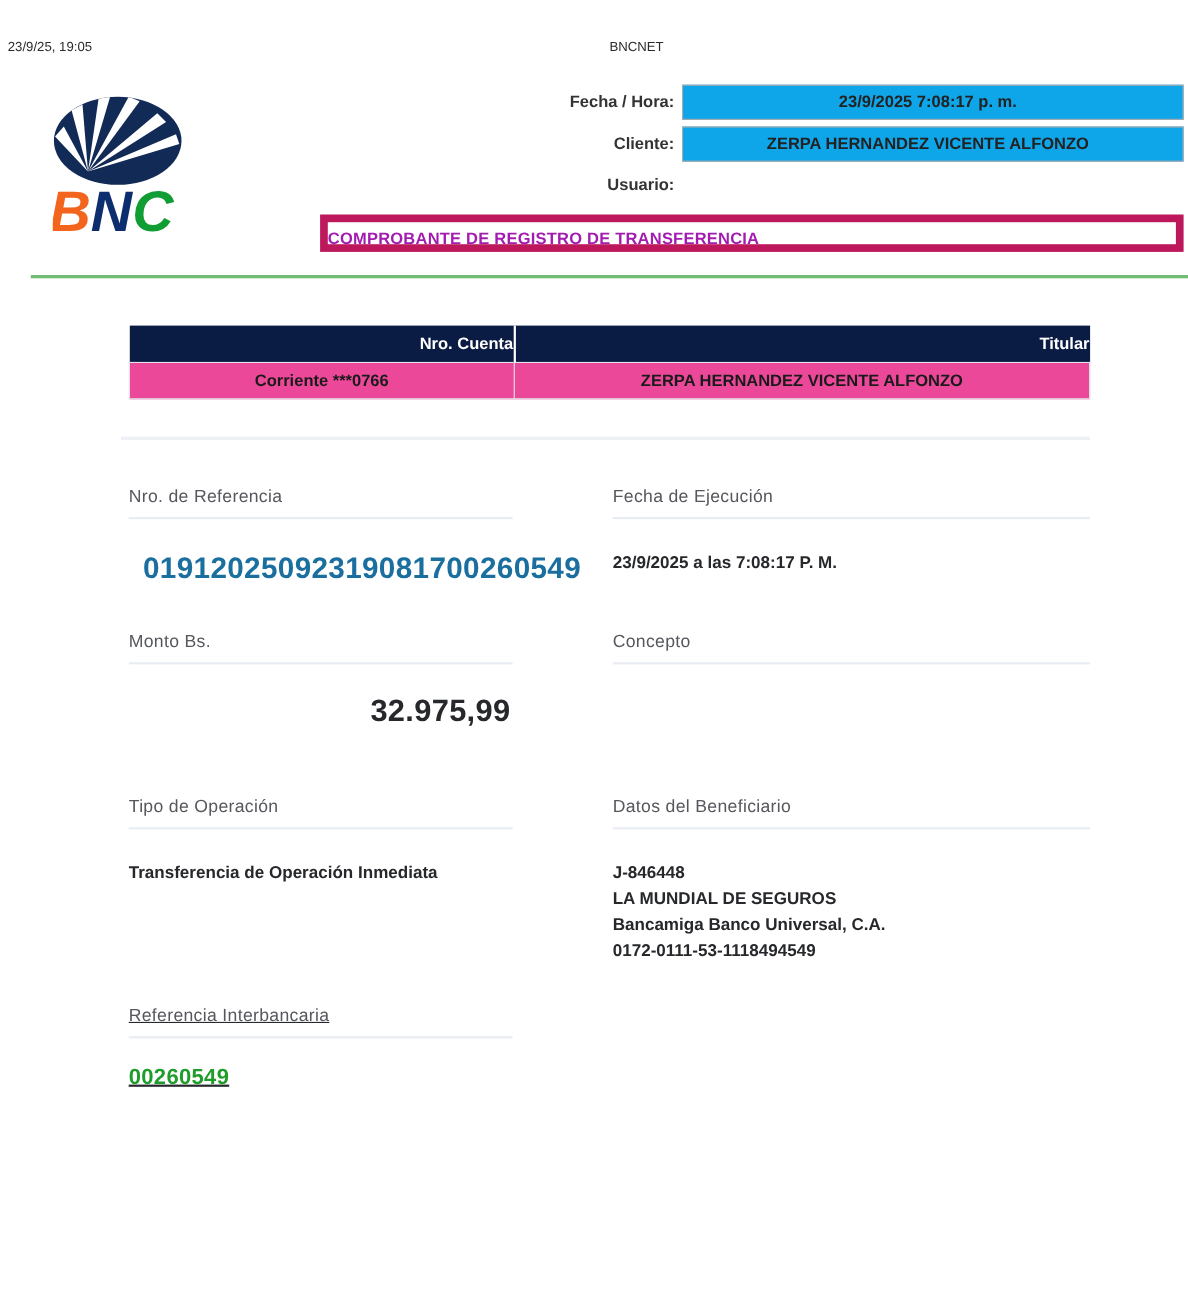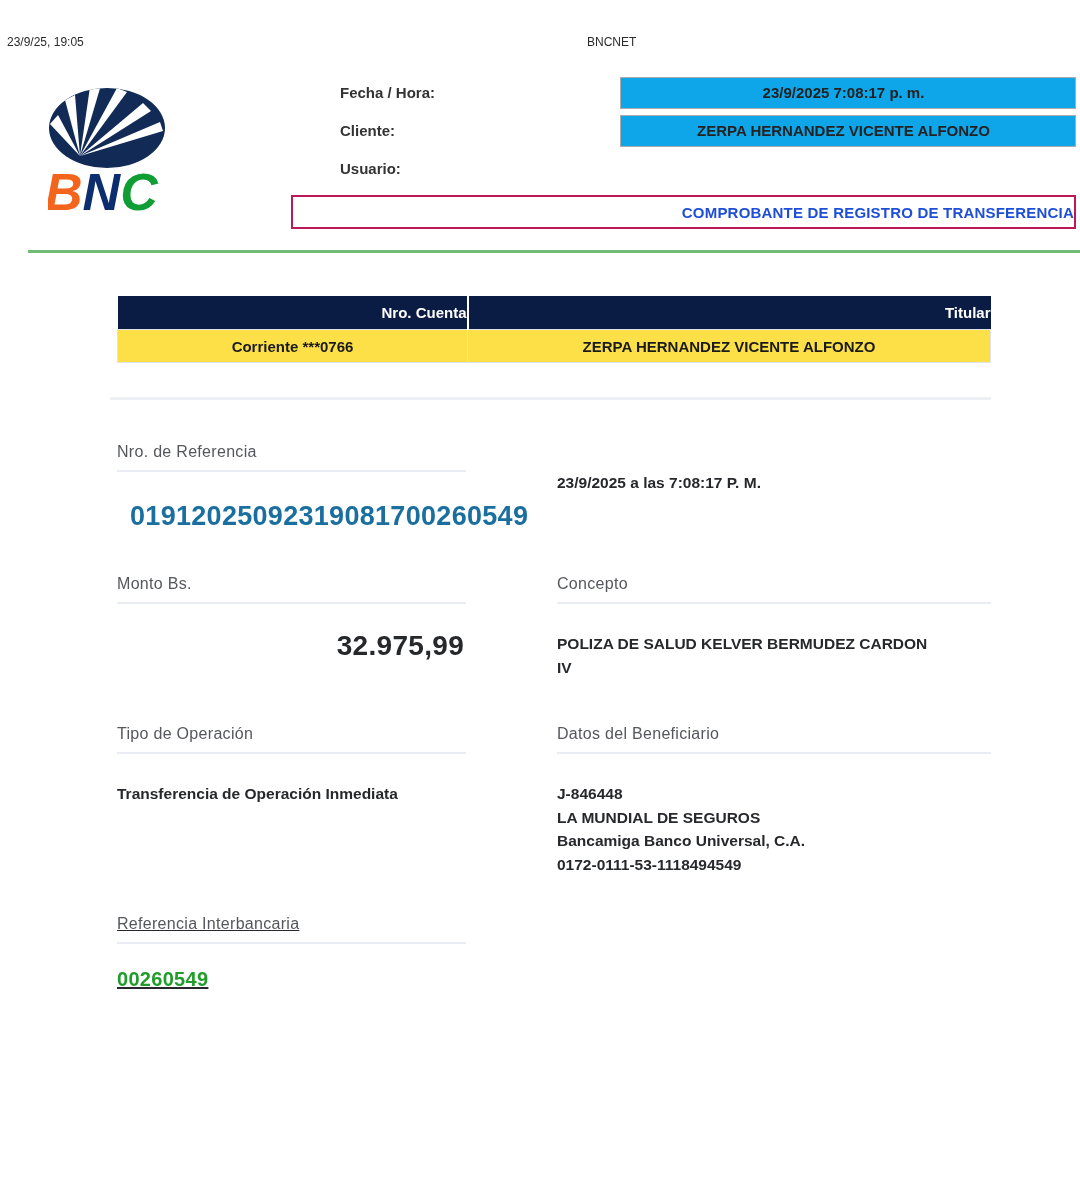--- a/index.html
+++ b/index.html
@@ -2,48 +2,48 @@
 <html style="--accent_blue: #1a6f9f; --accent_green: #1f9c29; --table_header_bg: #0b1c44; --divider_green: #72bd75; --logo_oval_navy: #122a56; --logo_orange: #f3641c; --logo_navy: #0c2e6e; --logo_green: #0f9d34;"><head>
 <meta charset="utf-8">
 <style>
   html,body{margin:0;padding:0;background:#ffffff;}
   body{width:1080px;height:1177px;position:relative;overflow:hidden;
        font-family:"Liberation Sans",sans-serif;color:#26282b;}
   .abs{position:absolute;}
 
   
   .print-ts{left:7px;top:35px;font-size:12px;color:#2b2b2b;}
-  .print-title{left:587px;top:35px;font-size:12px;color:#2b2b2b;}
+  .print-title{left:554px;top:35px;font-size:12px;color:#2b2b2b;}
 
   
   .logo{left:48px;top:86px;width:120px;height:132px;}
 
   
   .hf-row{left:0;width:1080px;height:32px;}
-  .hf-label{position:absolute;left:340px;width:273px;text-align:left;
+  .hf-label{position:absolute;left:340px;width:273px;text-align:right;
             font-weight:bold;font-size:15px;line-height:32px;color:#333;}
   .hf-box{position:absolute;left:620px;width:456px;height:32px;box-sizing:border-box;
           border:1px solid #ababab;background:#0ea5e9;text-align:center;}
   .hf-value{display:block;line-height:30px;padding-right:9px;font-weight:bold;
             font-size:15px;color:#222;white-space:nowrap;overflow:hidden;}
 
   .receipt-title-box{left:291px;top:195px;width:785px;height:34px;box-sizing:border-box;
-          border:2px solid #be185d;text-align:right;font-weight:bold;font-size:15px;
-          line-height:32px;color:#1d4ed8;letter-spacing:.2px;}
+          border:7px solid #be185d;text-align:left;font-weight:bold;font-size:15px;
+          line-height:32px;color:#a21caf;letter-spacing:.2px;}
 
   .green-rule{left:28px;top:250px;width:1052px;height:3px;
           background:var(--divider_green,#72bd75);}
 
   
   .acct-table{position:absolute;left:117px;top:296px;width:874px;
           border-collapse:collapse;table-layout:fixed;}
   .acct-table th{background:var(--table_header_bg,#0b1c44);color:#fff;font-weight:bold;
           font-size:15px;height:33px;text-align:right;padding:0;}
   .acct-table th:first-child{width:349px;border-right:2px solid #fff;}
-  .acct-table td{background:#fde047;color:#1a1a1a;font-weight:bold;font-size:15px;
+  .acct-table td{background:#ec4899;color:#1a1a1a;font-weight:bold;font-size:15px;
           height:32px;text-align:center;border:1px solid #dfe3e8;padding:0;}
 
   .soft-rule{left:110px;top:397px;width:881px;height:3px;background:#edf0f4;}
 
   
   .field{position:absolute;}
   .field-label{font-size:16px;color:#55575c;letter-spacing:.3px;
           padding-bottom:9px;border-bottom:2px solid #e9edf2;}
   .value-ref-blue{margin-top:29px;margin-left:13px;font-size:27px;font-weight:bold;
           color:var(--accent_blue,#1a6f9f);white-space:nowrap;letter-spacing:.3px;}
@@ -117,34 +117,31 @@
 </table>
 
 <div class="abs soft-rule"></div>
 
 <div class="field" style="left:117px;top:443px;width:349px;">
   <div class="field-label">Nro. de Referencia</div>
   <div class="value-ref-blue">01912025092319081700260549</div>
 </div>
 
 <div class="field" style="left:557px;top:443px;width:434px;">
+  <div class="field-label">Fecha de Ejecución</div>
   <div class="value-sm">23/9/2025 a las 7:08:17 P. M.</div>
 </div>
 
 <div class="field" style="left:117px;top:575px;width:349px;">
   <div class="field-label">Monto Bs.</div>
   <div class="value-amount">32.975,99</div>
 </div>
 
 <div class="field" style="left:557px;top:575px;width:434px;">
   <div class="field-label">Concepto</div>
-  <div class="value-lines">
-    <div>POLIZA DE SALUD KELVER BERMUDEZ CARDON</div>
-    <div>IV</div>
-  </div>
 </div>
 
 <div class="field" style="left:117px;top:725px;width:349px;">
   <div class="field-label">Tipo de Operación</div>
   <div class="value-sm">Transferencia de Operación Inmediata</div>
 </div>
 
 <div class="field" style="left:557px;top:725px;width:434px;">
   <div class="field-label">Datos del Beneficiario</div>
   <div class="value-lines">

